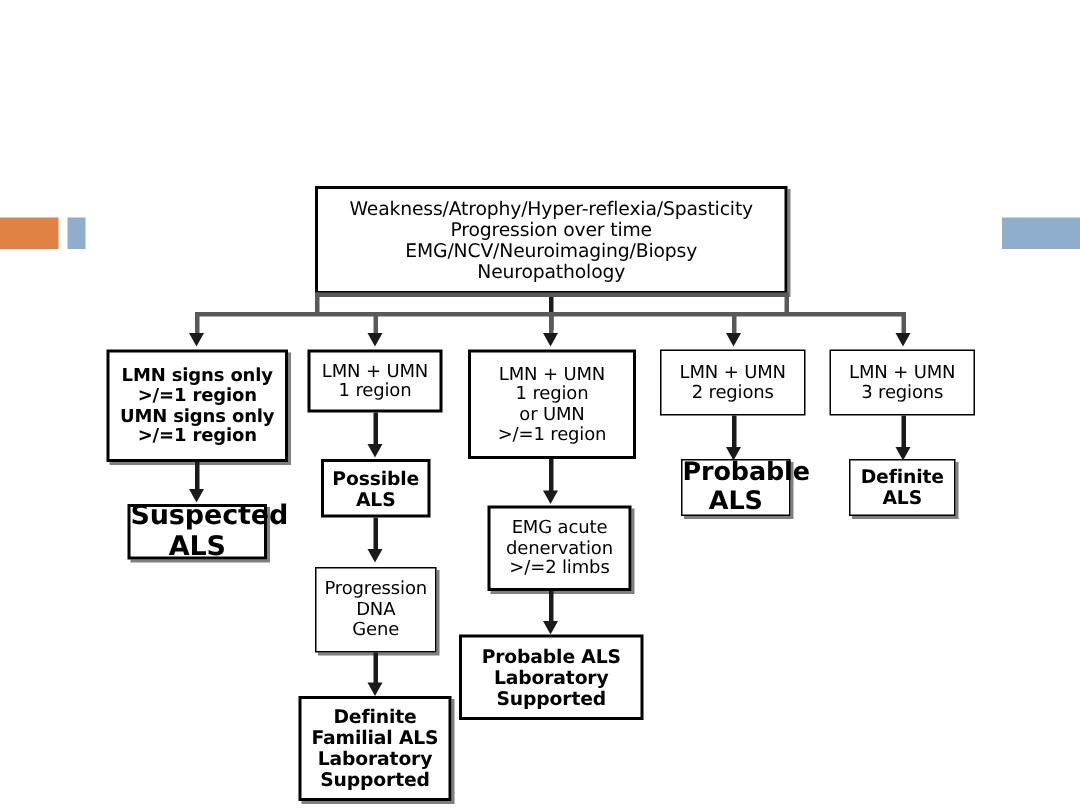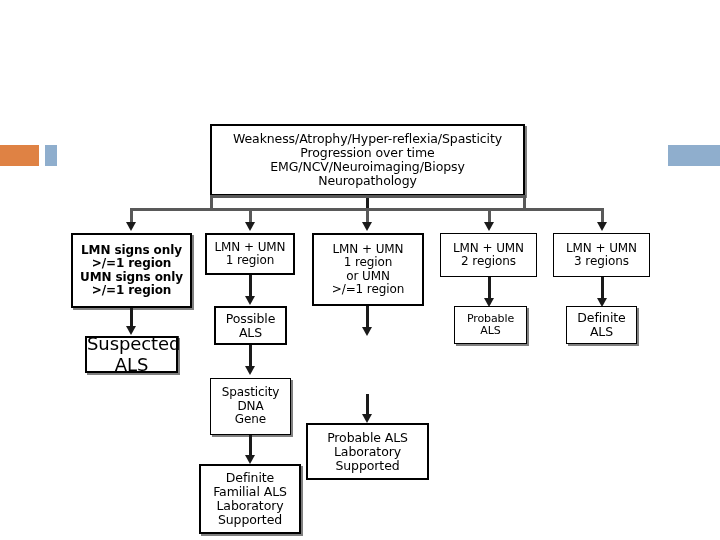--- a/index.html
+++ b/index.html
@@ -45,21 +45,21 @@
   }
   .node .txt {
     display: block;
     width: 100%;
     white-space: pre-line;
   }
   .node.shadow {
     box-shadow: 2px 2px 0 0 #808080;
   }
   .node.thin { border-width: 1px; }
-  .node.bold .txt { font-weight: normal; }
+  .node.bold .txt { font-weight: bold; }
 
   
   .seg {
     position: absolute;
     background: #595959;
   }
   .seg.dark { background: #1a1a1a; }
   .arrowhead {
     position: absolute;
     width: 0; height: 0;
@@ -124,21 +124,21 @@
   <div class="arrowhead" style="left:245px; top:248px;"></div>
 
   <div class="node bold" style="left:214px; top:258px; width:73px; height:39px; font-size:12.5px;">
     <span class="txt">Possible
 ALS</span>
   </div>
   <div class="seg dark" style="left:249px; top:297px; width:3px; height:24px;"></div>
   <div class="arrowhead" style="left:245px; top:318px;"></div>
 
   <div class="node thin shadow" style="left:210px; top:330px; width:81px; height:57px; font-size:12px;">
-    <span class="txt">Spasticity
+    <span class="txt">Progression
 DNA
 Gene</span>
   </div>
   <div class="seg dark" style="left:249px; top:387px; width:3px; height:23px;"></div>
   <div class="arrowhead" style="left:245px; top:407px;"></div>
 
   <div class="node shadow bold" style="left:199px; top:416px; width:102px; height:70px; font-size:12.5px;">
     <span class="txt">Definite
 Familial ALS
 Laboratory
@@ -147,37 +147,42 @@
 
   <div class="node" style="left:312px; top:185px; width:112px; height:73px; font-size:12px;">
     <span class="txt">LMN + UMN
 1 region
 or UMN
 &gt;/=1 region</span>
   </div>
   <div class="seg dark" style="left:366px; top:258px; width:3px; height:24px;"></div>
   <div class="arrowhead" style="left:362px; top:279px;"></div>
 
+  <div class="node shadow" style="left:325px; top:289px; width:96px; height:57px; font-size:12px;">
+    <span class="txt">EMG acute
+denervation
+&gt;/=2 limbs</span>
+  </div>
   <div class="seg dark" style="left:366px; top:346px; width:3px; height:23px;"></div>
   <div class="arrowhead" style="left:362px; top:366px;"></div>
 
   <div class="node bold" style="left:306px; top:375px; width:123px; height:57px; font-size:12.5px;">
     <span class="txt">Probable ALS
 Laboratory
 Supported</span>
   </div>
 
   <div class="node thin" style="left:440px; top:185px; width:97px; height:44px; font-size:12px;">
     <span class="txt">LMN + UMN
 2 regions</span>
   </div>
   <div class="seg dark" style="left:488px; top:229px; width:3px; height:23px;"></div>
   <div class="arrowhead" style="left:484px; top:250px;"></div>
 
-  <div class="node thin shadow bold" style="left:454px; top:258px; width:73px; height:38px; font-size:11px;">
+  <div class="node thin shadow bold" style="left:454px; top:258px; width:73px; height:38px; font-size:17px;">
     <span class="txt">Probable
 ALS</span>
   </div>
 
   <div class="node thin" style="left:553px; top:185px; width:97px; height:44px; font-size:12px;">
     <span class="txt">LMN + UMN
 3 regions</span>
   </div>
   <div class="seg dark" style="left:601px; top:229px; width:3px; height:23px;"></div>
   <div class="arrowhead" style="left:597px; top:250px;"></div>

